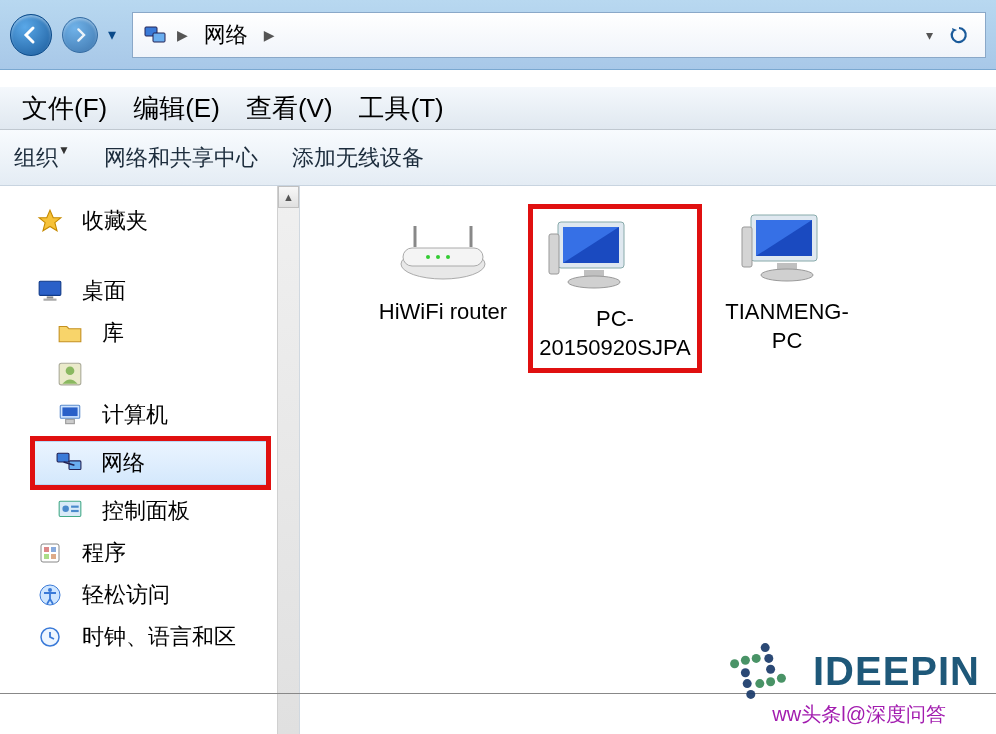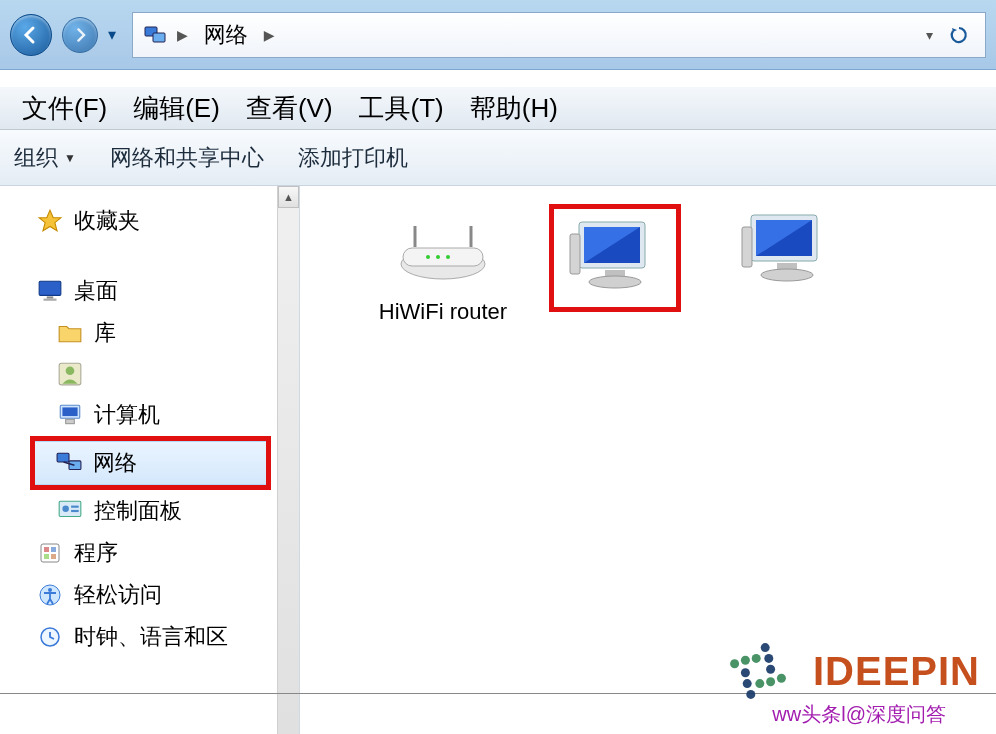--- a/index.html
+++ b/index.html
@@ -15,30 +15,30 @@
 .addr-crumb { font-size: 22px; color:#000; padding:0 6px; }
 .addr-sep { color:#555; font-size:14px; }
 .addr-refresh { color:#1a5a9a; font-size:18px; padding:0 6px; }
 
 
 .menu-bar { height: 44px; background: linear-gradient(#f4f8fc, #e0e8f0); border-top:1px solid #fff; border-bottom:1px solid #c0c8d0; display:flex; align-items:center; padding:0 14px; gap:10px; margin-top:16px; }
 .menu-item { font-size: 26px; color:#000; padding:4px 8px; cursor:default; }
 
 
 .cmd-bar { height: 56px; background: linear-gradient(#f8fbfe,#e4ecf4); border-bottom:1px solid #c8d4e0; display:flex; align-items:center; padding:0 14px; gap:34px; }
-.cmd-btn { font-size:22px; color:#1c2c3c; display:flex; align-items:center; gap:6px; cursor:default; }
+.cmd-btn { font-size:22px; color:#1c2c3c; display:flex; cursor:default; }
 .dropdown-arrow { font-size:12px; color:#333; }
 
 
 .content { display:flex; height: calc(734px - 70px - 16px - 44px - 56px); }
 .tree-pane { width: 300px; background:#fff; border-right:1px solid #d0d8e0; position:relative; padding-top:14px; }
 .scroll-gutter { position:absolute; right:0; top:0; width:22px; height:100%; background:linear-gradient(#f0f0f0,#e0e0e0); border-left:1px solid #d0d0d0;}
 .scroll-arrow { height:22px; background:linear-gradient(#f8f8f8,#e0e0e0); border:1px solid #c0c0c0; display:flex; align-items:center; justify-content:center; font-size:11px; color:#555;}
 
-.tree-item { display:flex; align-items:center; gap:10px; padding:6px 10px 6px 36px; font-size:22px; color:#000; cursor:default; }
+.tree-item { display:flex; align-items:center; gap:18px; padding:6px 10px 6px 36px; font-size:22px; color:#000; cursor:default; }
 .tree-item.indent1 { padding-left:56px; }
 .tree-item.indent2 { }
 .tree-item.selected { background:linear-gradient(#eaf4ff,#d4e8fc); border-top:1px solid #b8d8f8; border-bottom:1px solid #b8d8f8;}
 .tree-gap { height:28px; }
 .red-box { border: 5px solid #e01010; }
 .tree-red { margin: 0 28px 0 30px; }
 
 .tree-icon { width:28px; height:28px; display:flex; align-items:center; justify-content:center; font-size:20px; }
 
 
@@ -47,21 +47,21 @@
 .item-icon { width:110px; height:90px; display:flex; align-items:center; justify-content:center; }
 .item-label { font-size:22px; color:#000; line-height:1.3; margin-top:4px; }
 .item.red .item-frame { border:5px solid #e01010; padding:2px 6px 6px; }
 
 
 svg { display:block; }
 
 
 .watermark { position:absolute; right:16px; bottom:18px; display:flex; align-items:center; gap:10px; opacity:.92; }
 .wm-spin { width:90px; height:90px; }
-.wm-text { font-family: Arial, sans-serif; font-weight:900; font-size:40px; letter-spacing:1px; color:#c2410c; }
+.wm-text { font-family: Arial, sans-serif; font-weight:900; font-size:40px; letter-spacing:1px; color:#0c4a6e; }
 .wm-sub { position:absolute; right:50px; bottom:6px; font-size:20px; color:#a21caf; font-weight:normal; }
 .hairline { position:absolute; left:0; right:0; bottom:40px; height:1px; background:#888; }
 </style>
 </head>
 <body>
 
 <div class="nav-bar">
   <div class="nav-btn">
     <svg width="20" height="20" viewBox="0 0 20 20">
         <path d="M12 3 L5 10 L12 17" stroke="#fff" stroke-width="3" fill="none" stroke-linecap="round"></path>
@@ -92,30 +92,29 @@
         </svg>
     </span>
   </div>
 </div>
 
 <div class="menu-bar">
   <span class="menu-item">文件(F)</span>
   <span class="menu-item">编辑(E)</span>
   <span class="menu-item">查看(V)</span>
   <span class="menu-item">工具(T)</span>
-  <span class="menu-item">帮助(H)</span>
 </div>
 
 <div class="cmd-bar">
   <span class="cmd-btn">
     <span>组织</span>
     <span class="dropdown-arrow">▼</span>
   </span>
   <span class="cmd-btn">网络和共享中心</span>
-  <span class="cmd-btn">添加打印机</span>
+  <span class="cmd-btn">添加无线设备</span>
 </div>
 
 <div class="content">
 
   <div class="tree-pane">
     <div class="scroll-gutter">
       <div class="scroll-arrow">▲</div>
     </div>
 
     <div class="tree-item">
@@ -251,34 +250,36 @@
         <div class="item-icon">
           <svg width="100" height="80" viewBox="0 0 100 80">
               <rect x="14" y="6" width="66" height="46" rx="3" fill="#dfe8f0" stroke="#8aa"></rect>
               <rect x="19" y="11" width="56" height="36" fill="#1a4ac0"></rect>
               <path d="M19 11 L75 11 L19 47 Z" fill="#4a8aff" opacity=".6"></path>
               <rect x="40" y="54" width="20" height="8" fill="#c0c0c0"></rect>
               <ellipse cx="50" cy="66" rx="26" ry="6" fill="#d0d0d0" stroke="#999"></ellipse>
               <rect x="5" y="18" width="10" height="40" rx="2" fill="#d4d4d4" stroke="#999"></rect>
             </svg>
         </div>
+        <div class="item-label">PC-20150920SJPA</div>
       </div>
     </div>
 
     <div class="item">
       <div class="item-icon">
         <svg width="100" height="80" viewBox="0 0 100 80">
             <rect x="14" y="6" width="66" height="46" rx="3" fill="#dfe8f0" stroke="#8aa"></rect>
             <rect x="19" y="11" width="56" height="36" fill="#1a4ac0"></rect>
             <path d="M19 11 L75 11 L19 47 Z" fill="#4a8aff" opacity=".6"></path>
             <rect x="40" y="54" width="20" height="8" fill="#c0c0c0"></rect>
             <ellipse cx="50" cy="66" rx="26" ry="6" fill="#d0d0d0" stroke="#999"></ellipse>
             <rect x="5" y="18" width="10" height="40" rx="2" fill="#d4d4d4" stroke="#999"></rect>
           </svg>
       </div>
+      <div class="item-label">TIANMENG-PC</div>
     </div>
 
   </div>
 </div>
 
 <div class="hairline"></div>
 
 <div class="watermark">
   <svg class="wm-spin" viewBox="0 0 100 100">
     <g transform="translate(50,50)">

